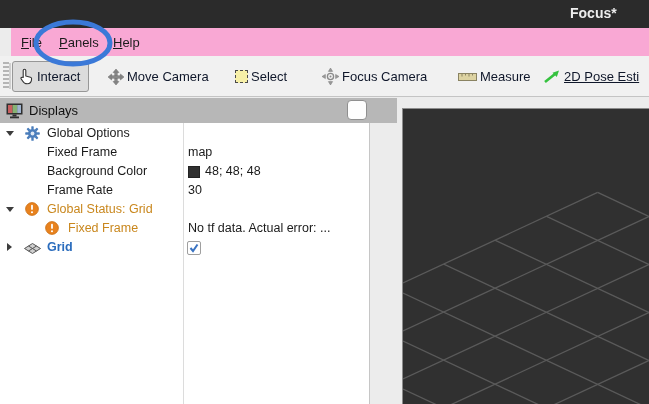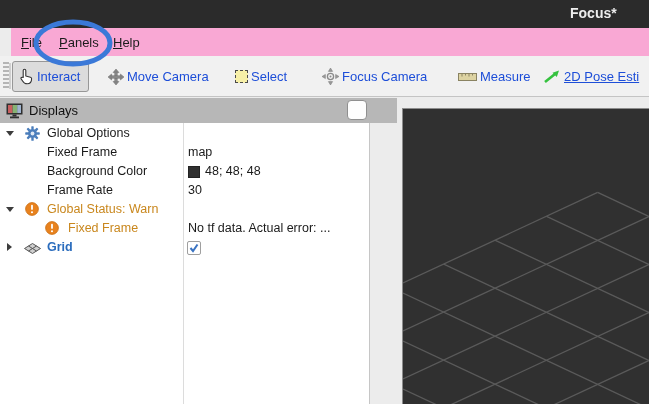--- a/index.html
+++ b/index.html
@@ -19,21 +19,21 @@
   .menu-item u { text-decoration:underline; }
 
   
   .toolbar { left:0; top:56px; width:649px; height:41px; background:#f1f1f1;
              border-bottom:1px solid #c4c4c4; }
   .tb-handle { position:absolute; left:3px; top:6px; width:6px; height:28px;
                background:repeating-linear-gradient(to bottom,#b5b5b5 0 2px,transparent 2px 4px);
                border-left:2px solid transparent;
                box-shadow:3px 0 0 -1px #cfcfcf; }
   .tb-item { position:absolute; top:5px; height:31px; display:flex; align-items:center;
-             gap:3px; font-size:13px; color:#1d4ed8; white-space:nowrap; }
+             gap:3px; font-size:13px; color:#0f172a; white-space:nowrap; }
   .tb-item.active { background:#dcdcdc; border:1px solid #979797; border-radius:3px;
                     padding:0 8px 0 5px; }
   .icon { display:inline-flex; align-items:center; justify-content:center; }
   .select-box { width:13px; height:13px; background:#f7f0a8; border:1px dashed #4a4a4a; }
 
   
   .panel-header { left:0; top:98px; width:397px; height:25px; background:#b7b7b7;
                   display:flex; align-items:center; padding-left:6px; gap:6px;
                   font-size:13px; color:#111; }
   .float-btn { left:347px; top:100px; width:20px; height:20px; background:#fdfdfd;
@@ -213,21 +213,21 @@
 
 <div class="abs row" style="top:201px;">
   <i class="tri-down"></i>
   <span class="row-icon" style="left:25px;">
     <svg width="14" height="14" viewBox="0 0 14 14">
       <circle cx="7" cy="7" r="6.4" fill="#e8821e" stroke="#c96d12" stroke-width="0.8"></circle>
       <rect x="6.1" y="2.8" width="1.8" height="5" rx="0.9" fill="#fff"></rect>
       <circle cx="7" cy="10.3" r="1.05" fill="#fff"></circle>
     </svg>
   </span>
-  <span style="left: 47px; color: rgb(201, 135, 29);">Global Status: Warn</span>
+  <span style="left: 47px; color: rgb(201, 135, 29);">Global Status: Grid</span>
 </div>
 
 <div class="abs row" style="top:220px;">
   <span class="row-icon" style="left:45px;">
     <svg width="14" height="14" viewBox="0 0 14 14">
       <circle cx="7" cy="7" r="6.4" fill="#e8821e" stroke="#c96d12" stroke-width="0.8"></circle>
       <rect x="6.1" y="2.8" width="1.8" height="5" rx="0.9" fill="#fff"></rect>
       <circle cx="7" cy="10.3" r="1.05" fill="#fff"></circle>
     </svg>
   </span>

